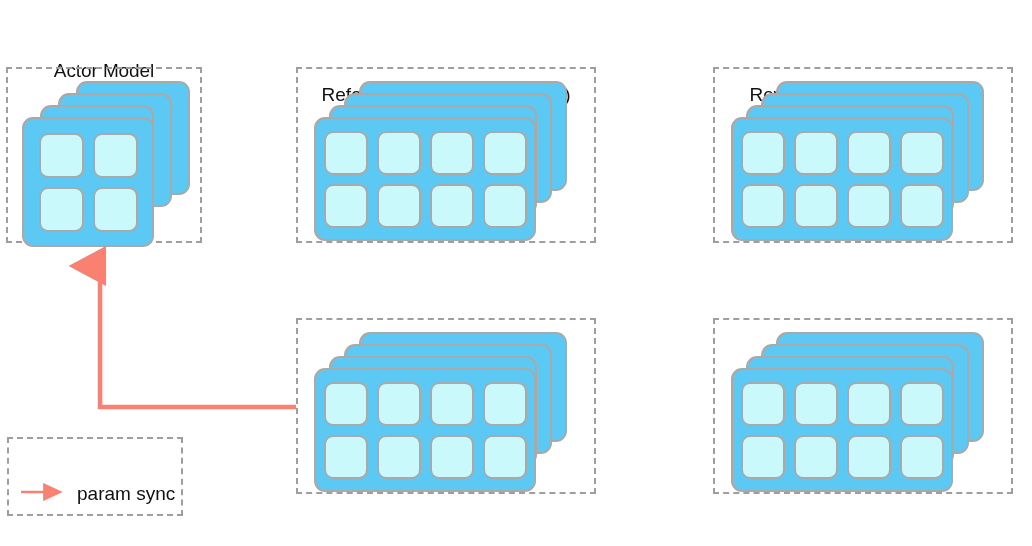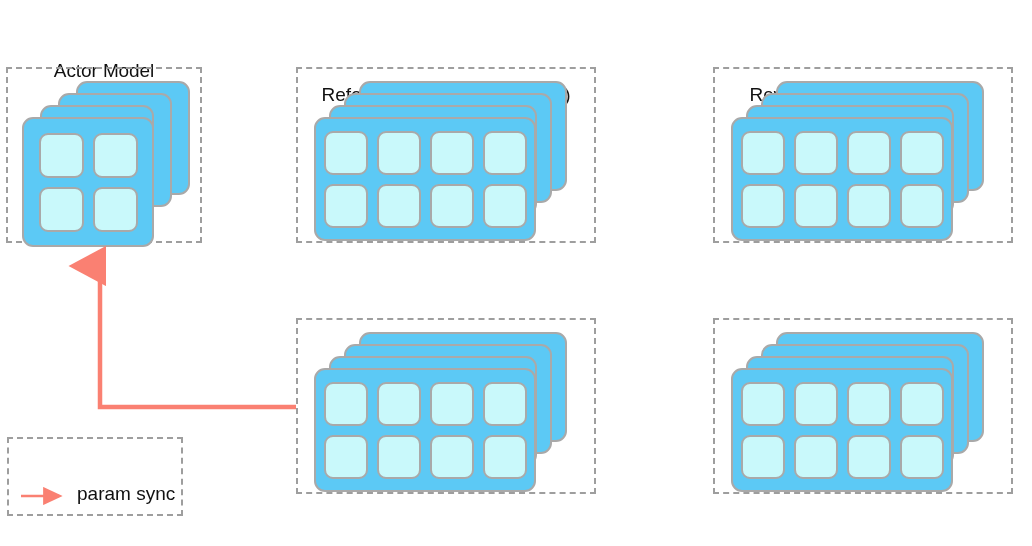--- a/index.html
+++ b/index.html
@@ -91,21 +91,21 @@
     width: 176px;
     height: 79px;
     border: 2px dashed #9e9e9e;
     box-sizing: border-box;
   }
   .legend-row {
     position: absolute;
     left: 10px;
     top: 44px;
     display: flex;
-    align-items: flex-end;
+    align-items: flex-start;
     gap: 8px;
   }
   .legend-arrow {
     display: block;
   }
   .legend-label {
     font-size: 19px;
     color: #111111;
     white-space: pre;
   }

